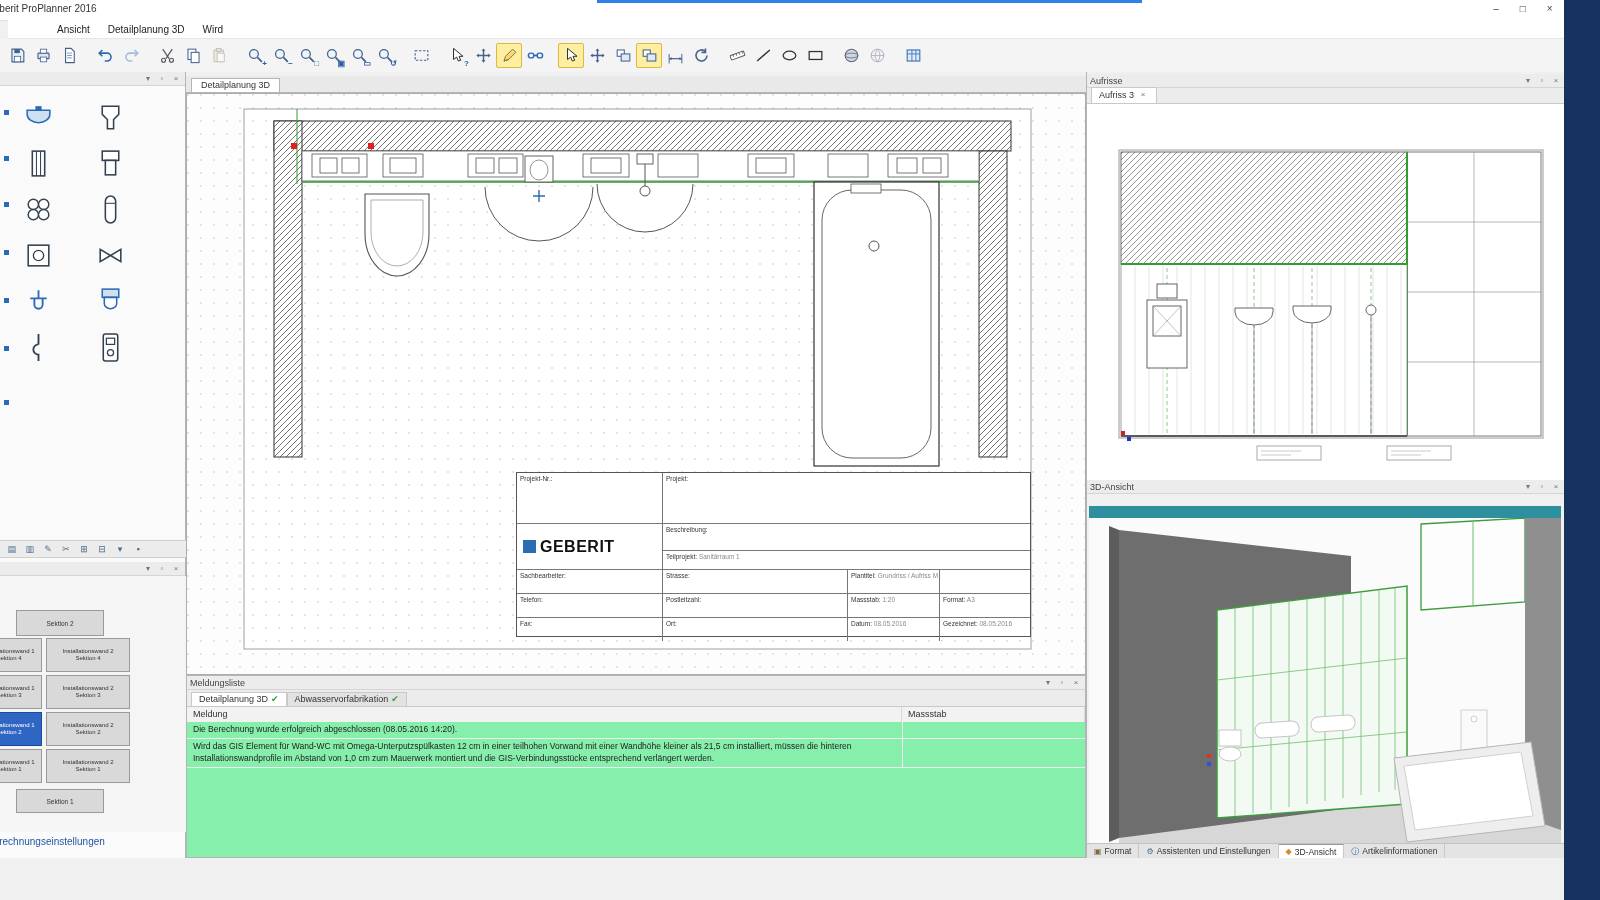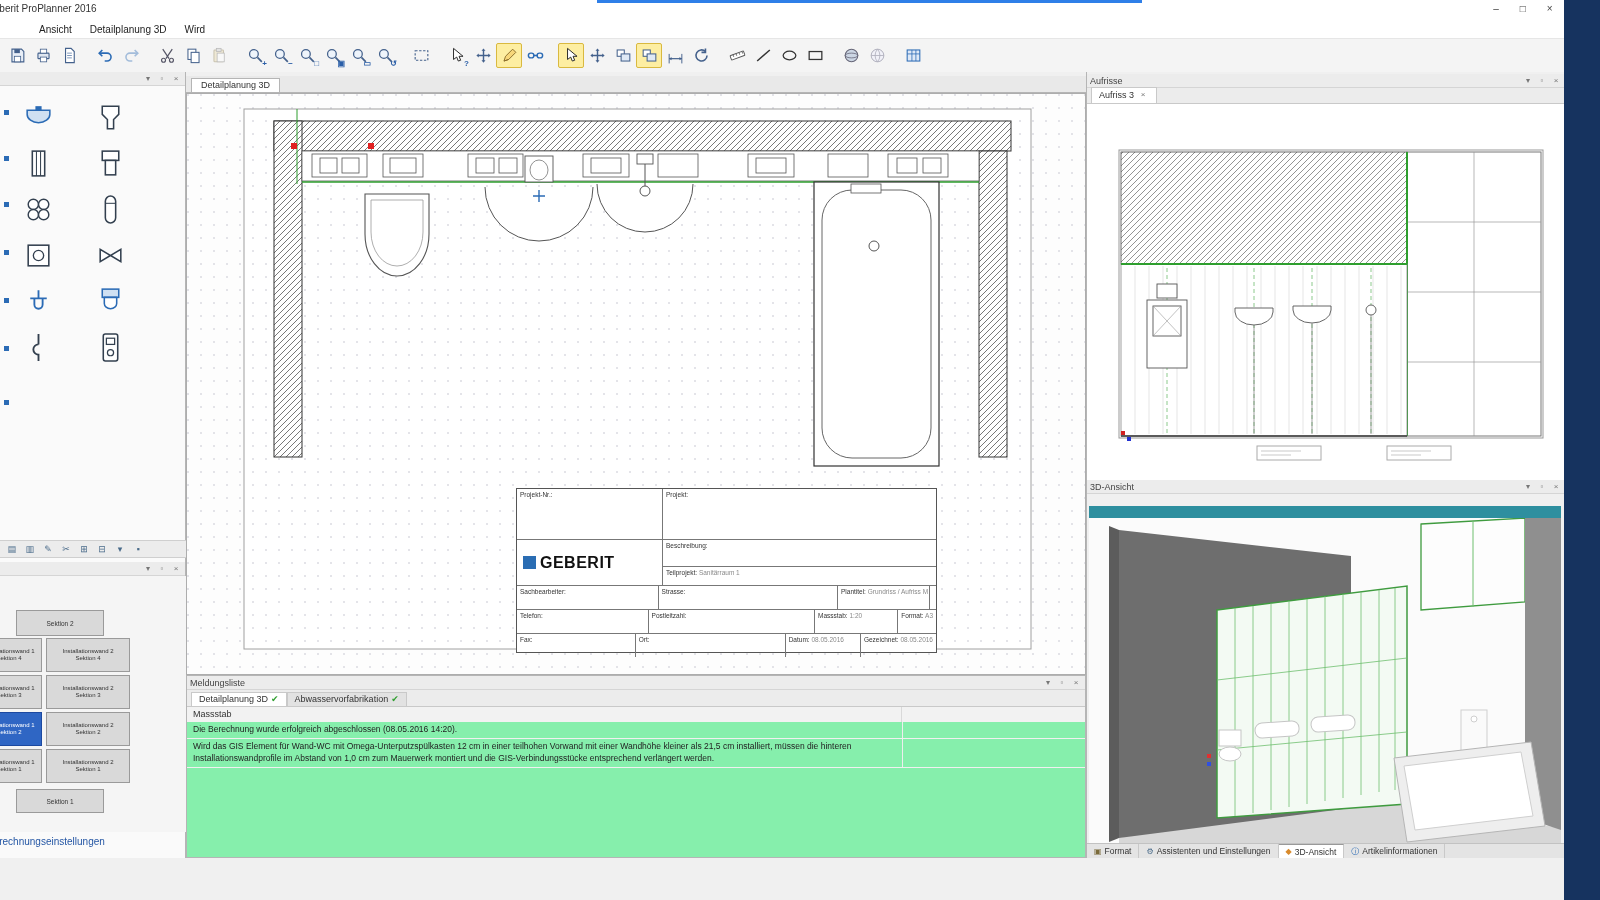--- a/index.html
+++ b/index.html
@@ -6,21 +6,21 @@
   #stage{position:relative;width:1600px;height:900px;overflow:hidden;background:#f0f0f0;
          font-family:"Liberation Sans","DejaVu Sans",sans-serif;color:#222;font-size:10px;}
   .abs{position:absolute;}
 
   
   #titlebar{left:0;top:0;width:1600px;height:20px;background:#fff;border-bottom:1px solid #e0e0e0;}
   #titleclip{left:-14px;top:3px;width:260px;overflow:hidden;white-space:nowrap;font-size:10px;color:#333;}
   #topblue{left:597px;top:0;width:545px;height:3px;background:#2f7fe8;}
   .winbtn{display:inline-block;width:24px;height:16px;text-align:center;line-height:16px;font-size:10px;color:#444;}
   #wincontrols{left:1484px;top:1px;}
-  #menubar{left:0;top:20px;width:1564px;height:19px;background:#fff;border-bottom:1px solid #e6e6e6;display:flex;align-items:center;padding-left:30px;box-sizing:border-box;}
+  #menubar{left:8px;top:20px;width:1564px;height:19px;background:#fff;border-bottom:1px solid #e6e6e6;display:flex;align-items:center;padding-left:40px;box-sizing:border-box;}
   .mitem{padding:2px 9px;font-size:10px;color:#222;}
   #toolbar{left:0;top:39px;width:1564px;height:33px;background:#f4f4f4;border-bottom:1px solid #cfcfcf;}
   .tbar-inner{display:flex;align-items:center;height:100%;padding-left:4px;}
   .tbtn{width:26px;height:25px;display:flex;align-items:center;justify-content:center;border:1px solid transparent;border-radius:2px;background:transparent;padding:0;position:relative;flex:0 0 auto;}
   .tbtn[data-active="true"]{background:#fdeea2;border-color:#d9b93f;}
   .tbtn[data-disabled="true"]{opacity:.4;}
   .tbtn[data-sep="true"]{margin-left:10px;}
   .tbtn .mark{position:absolute;right:0;bottom:-1px;font-size:8px;font-weight:bold;color:#2b5fa8;line-height:1;}
   .ticon{width:19px;height:19px;}
 
@@ -662,21 +662,21 @@
         <rect x="450" y="60" width="16" height="10" fill="#fff" stroke="#555" stroke-width="0.9"></rect>
         <path d="M458 70 V92" stroke="#555" stroke-width="1"></path>
         <circle cx="458" cy="97" r="5" fill="none" stroke="#555" stroke-width="1"></circle>
 
         <rect x="627" y="88" width="125" height="284" fill="#fff" stroke="#333" stroke-width="1.2"></rect>
         <rect x="635" y="96" width="109" height="268" rx="30" fill="none" stroke="#666" stroke-width="1"></rect>
         <rect x="664" y="90" width="30" height="9" fill="#fff" stroke="#555" stroke-width="0.8"></rect>
         <circle cx="687" cy="152" r="5" fill="none" stroke="#555" stroke-width="1"></circle>
       </svg>
 
-      <div id="titleblock" class="abs" style="left:329px;top:394px;width:421px;height:165px">
+      <div id="titleblock" class="abs" style="left:329px;top:378px;width:515px;height:165px">
         <div style="height:50px;display:flex">
           <div class="tb-cell" style="width:145px"><span>Projekt-Nr.:</span></div>
           <div class="tb-cell" style="flex:1;border-left:1px solid #777"><span>Projekt:</span></div>
         </div>
         <div style="height:45px;display:flex;border-top:1px solid #777">
           <div style="width:145px;display:flex;align-items:center">
             <span class="logo-sq"></span>
             <span class="logo-text">GEBERIT</span>
           </div>
           <div style="flex:1;border-left:1px solid #777;display:flex;flex-direction:column">
@@ -724,20 +724,21 @@
       <span class="msgtab" data-active="true">
           <span>Detailplanung 3D</span>
           <span class="check">✔</span>
         </span>
           <span class="msgtab" data-active="false">
           <span>Abwasservorfabrikation</span>
           <span class="check">✔</span>
         </span>
         </div>
       <div id="msg-colhead">
+        <div>Meldung</div>
         <div>Massstab</div>
       </div>
       <div class="mrows">
 
       <div class="mrow">
           <div class="mcell">Die Berechnung wurde erfolgreich abgeschlossen (08.05.2016 14:20).</div>
           <div class="icell"></div>
         </div>
           <div class="mrow">
           <div class="mcell">Wird das GIS Element für Wand-WC mit Omega-Unterputzspülkasten 12 cm in einer teilhohen Vorwand mit einer Wandhöhe kleiner als 21,5 cm installiert, müssen die hinteren Installationswandprofile im Abstand von 1,0 cm zum Mauerwerk montiert und die GIS-Verbindungsstücke entsprechend verlängert werden.</div>

